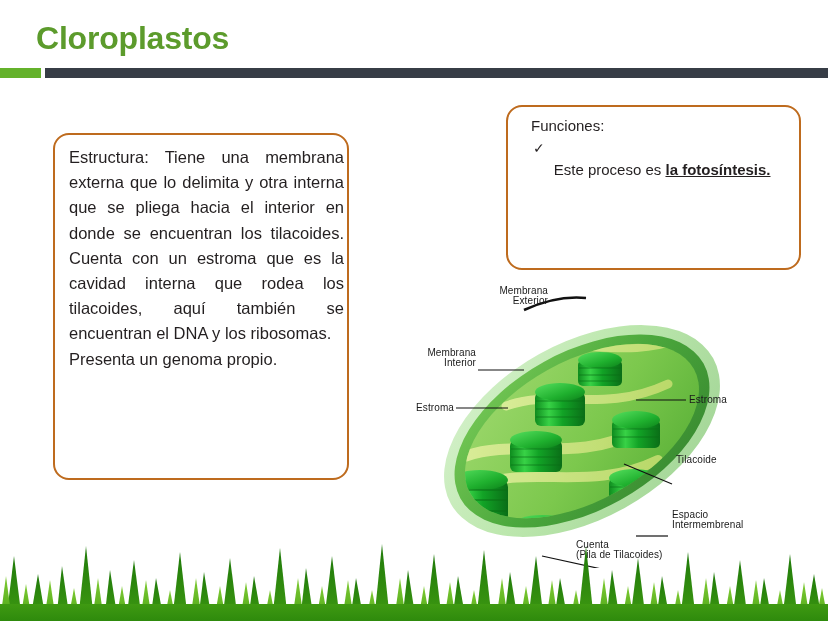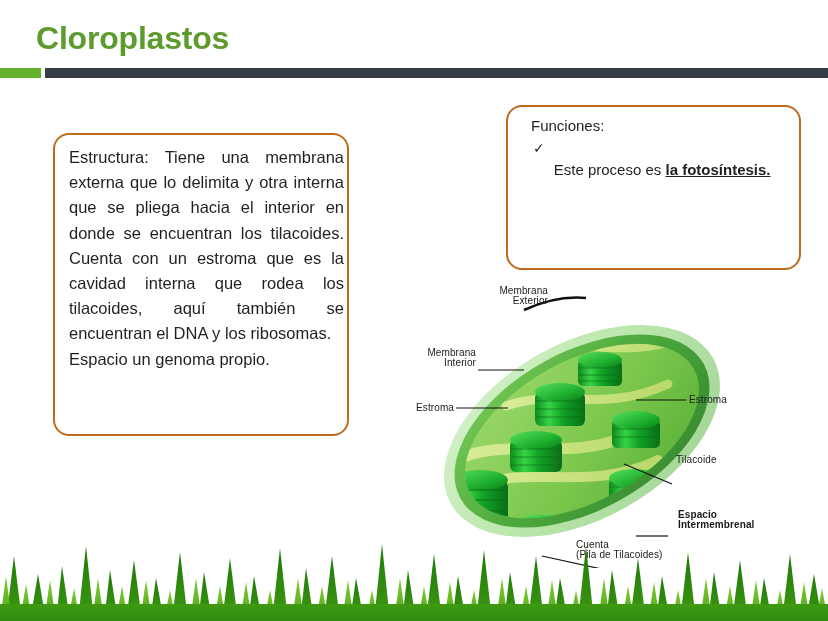--- a/index.html
+++ b/index.html
@@ -54,21 +54,21 @@
     box-sizing: border-box;
     border: 2px solid #BE6B1E;
     border-radius: 16px;
     background: #ffffff;
     color: #231F20;
   }
   #box-estructura {
     left: 53px;
     top: 133px;
     width: 296px;
-    height: 303px;
+    height: 347px;
     padding: 10px 3px 8px 14px;
     font-size: 16.5px;
     line-height: 25.2px;
     text-align: justify;
     text-justify: inter-word;
   }
   #box-estructura .para-last {
     text-align: left;
   }
   #box-funciones {
@@ -144,21 +144,21 @@
 
 <div id="slide">
 
   <div id="slide-title">Cloroplastos</div>
 
   <div class="bar-green"></div>
   <div class="bar-dark"></div>
 
   <div class="callout" id="box-estructura">
     <div>Estructura: Tiene una membrana externa que lo delimita y otra interna que se pliega hacia el interior en donde se encuentran los tilacoides. Cuenta con un estroma que es la cavidad interna que rodea los tilacoides, aquí también se encuentran el DNA y los ribosomas.</div>
-    <div class="para-last">Espacio un genoma propio.</div>
+    <div class="para-last">Presenta un genoma propio.</div>
   </div>
 
   <div class="callout" id="box-funciones">
     <span id="funciones-heading">Funciones:</span>
     <div class="func-item">
       <span class="check-icon">✓</span>
       <span class="func-text">
         <br>
         <span>Este proceso es </span><span class="emph">la fotosíntesis.</span>
       </span>
@@ -322,21 +322,21 @@
     </div>
 
     <div class="fig-label right" style="left:293px; top:107px;">
       <span>Estroma</span>
     </div>
 
     <div class="fig-label right" style="left:280px; top:167px;">
       <span>Tilacoide</span>
     </div>
 
-    <div class="fig-label right" style="left:282px; top:222px;font-weight:bold;">
+    <div class="fig-label right" style="left:276px; top:222px;">
       <span>Espacio</span><br>
       <span>Intermembrenal</span>
     </div>
 
     <div class="fig-label right" style="left:180px; top:252px;">
       <span>Cuenta</span><br>
       <span>(Pila de Tilacoides)</span>
     </div>
   </div>
 

